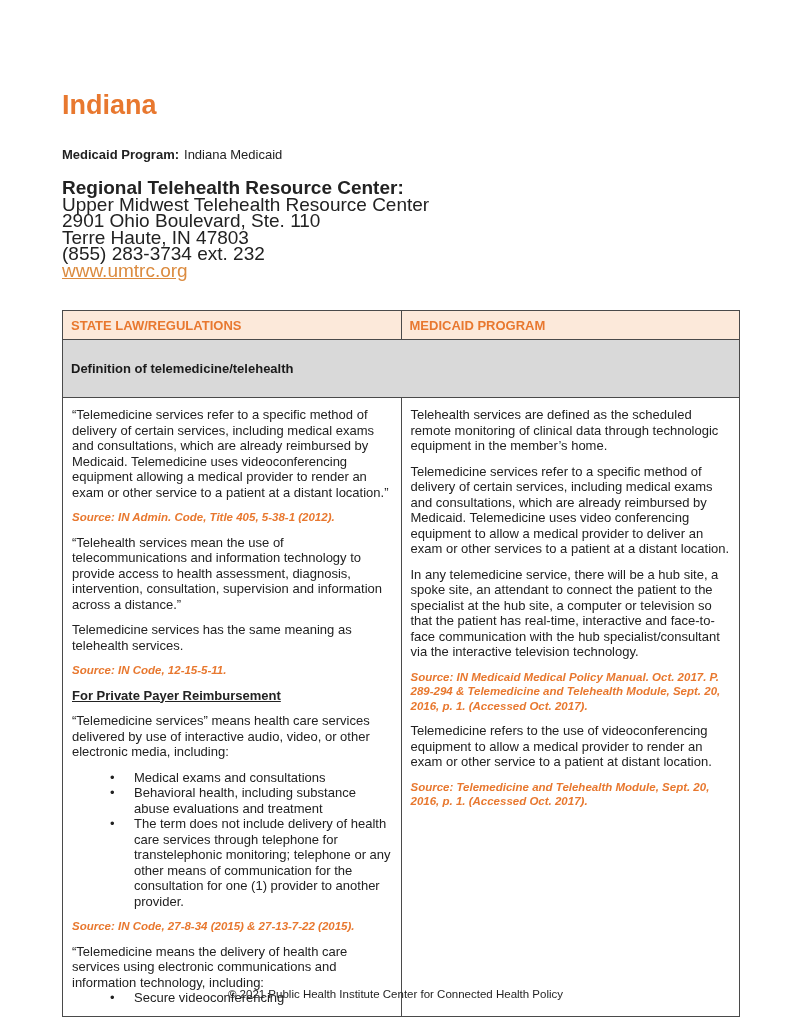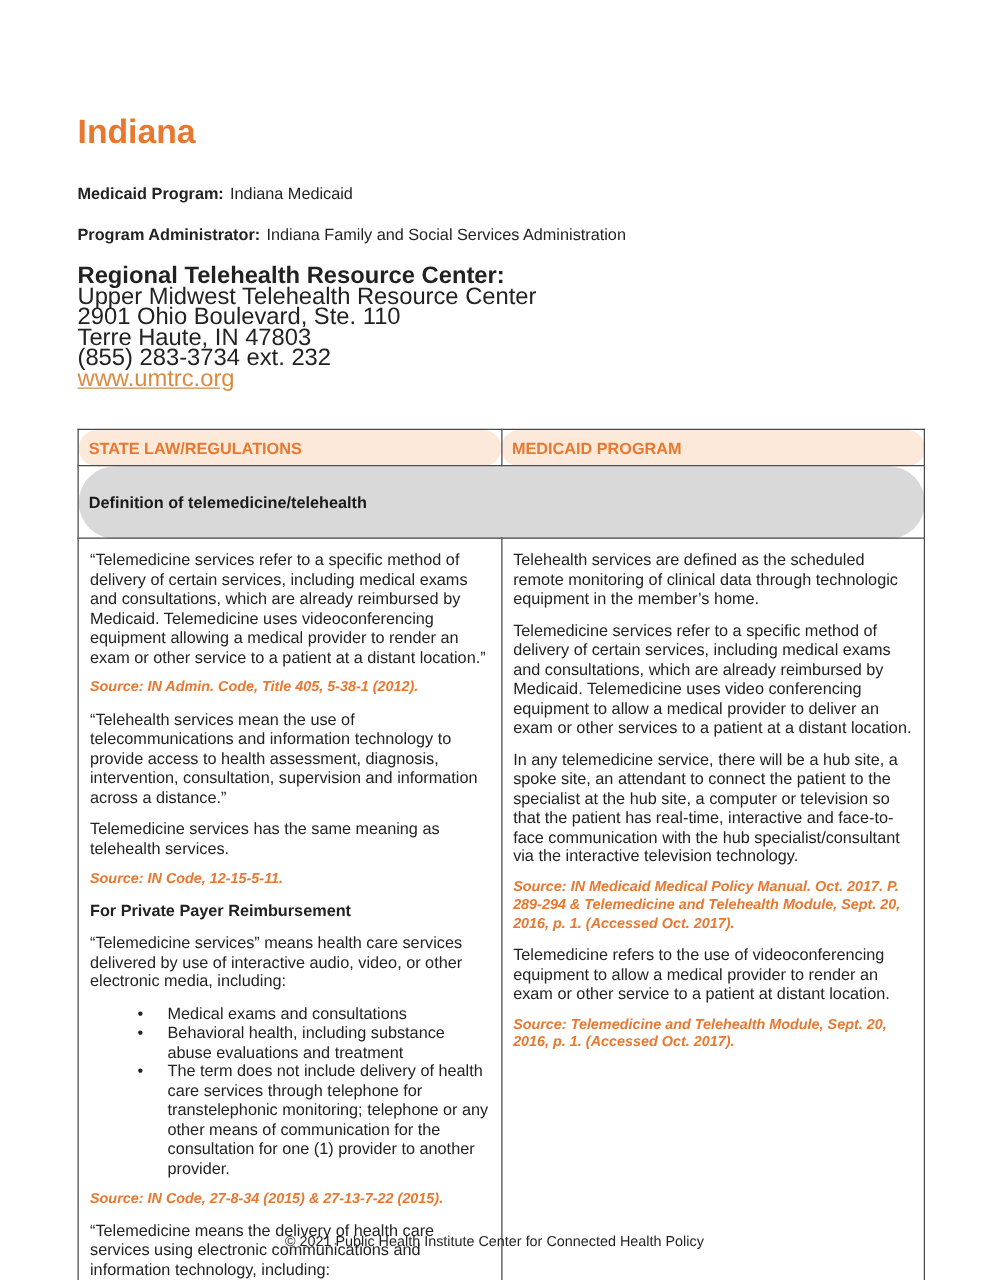--- a/index.html
+++ b/index.html
@@ -3,21 +3,21 @@
 <meta charset="utf-8">
 <style>
   :root{
     --accent-orange:#E8782F;
     --header-row-bg:#FCE9DA;
     --section-row-bg:#D9D9D9;
     --border-color:#4A4A4A;
     --link-color:#DB8B3F;
     --text-color:#222222;
   }
-  *{box-sizing:border-box;margin:0;padding:0;border-radius:32px;}
+  *{box-sizing:border-box;margin:0;padding:0;}
   html,body{background:#ffffff;}
   .page{
     width:791px;height:1024px;position:relative;overflow:hidden;
     background:#ffffff;color:var(--text-color);
     font-family:"Liberation Sans","DejaVu Sans",sans-serif;
     padding:92px 51px 0 62px;
   }
   .title{
     color:var(--accent-orange);
     font-size:27px;font-weight:bold;line-height:1;
@@ -51,21 +51,21 @@
     vertical-align:top;background:#ffffff;
     font-size:13px;line-height:15.5px;
     padding:9px 9px 10px 9px;
   }
   .cell p{margin-bottom:10px;}
   .cell p.last{margin-bottom:0;}
   .source{
     color:var(--accent-orange);font-style:italic;font-weight:bold;
     font-size:11.5px;line-height:14.5px;
   }
-  .subheading{font-weight:bold;}
+  .subheading{font-weight:bold;text-decoration:underline;}
   ul.bullets{list-style:none;margin:0 0 10px 0;padding-left:62px;}
   ul.bullets.tight{margin-bottom:0;}
   ul.bullets li{position:relative;margin:0;}
   ul.bullets li::before{
     content:"\2022";position:absolute;left:-24px;top:0;
     font-size:13px;
   }
   .footer{
     position:absolute;left:0;bottom:24px;width:100%;
     text-align:center;font-size:11.5px;color:#1f1f1f;
@@ -73,21 +73,20 @@
 </style>
 </head>
 <body>
 
 <div class="page">
 
   <h1 class="title">Indiana</h1>
 
   <p class="meta-line"><span class="meta-label">Medicaid Program:</span><span class="meta-value">Indiana Medicaid</span></p>
 
-  <p class="meta-line"><span class="meta-label">Program Administrator:</span><span class="meta-value">Indiana Family and Social Services Administration</span></p>
 
   <div class="address-block">
     <p class="b">Regional Telehealth Resource Center:</p>
     <p>Upper Midwest Telehealth Resource Center</p>
     <p>2901 Ohio Boulevard, Ste. 110</p>
     <p>Terre Haute, IN 47803</p>
     <p>(855) 283-3734 ext. 232</p>
     <p><a class="link">www.umtrc.org</a></p>
   </div>
 

